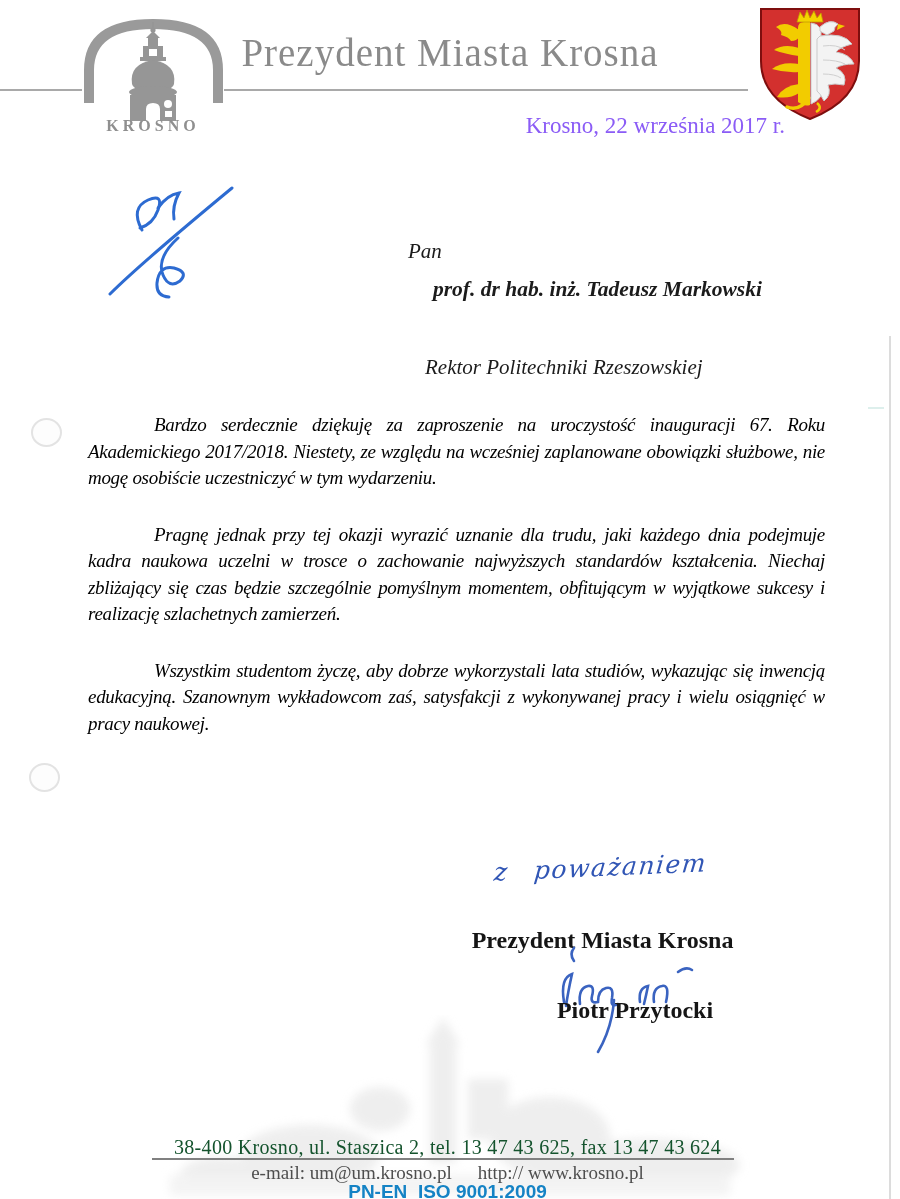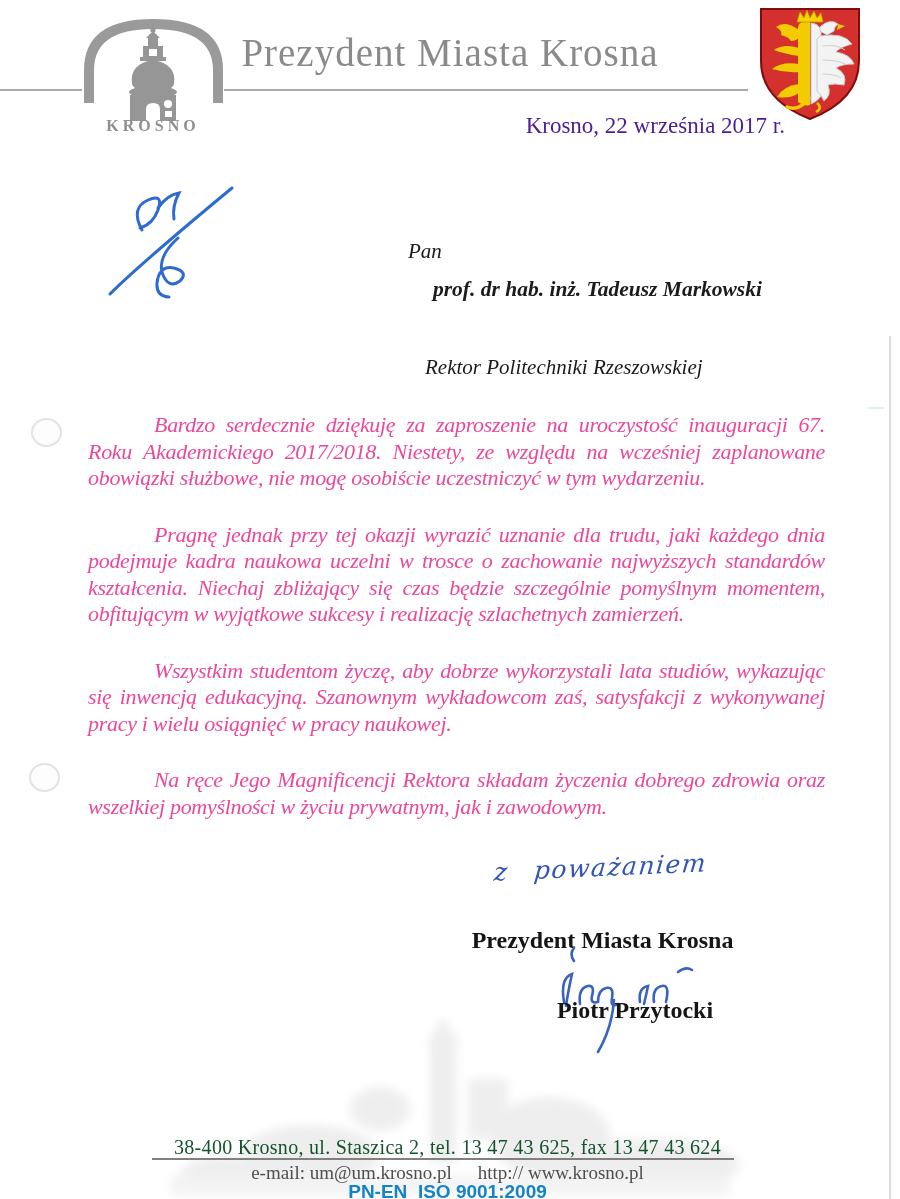--- a/index.html
+++ b/index.html
@@ -9,41 +9,41 @@
     font-family:"Liberation Serif","DejaVu Serif",serif;color:#161616;
   }
   
   .header-rule{position:absolute;left:0;top:89px;width:748px;height:2px;background:#a9a9a9;}
   .page-title{
     position:absolute;left:0;top:30px;width:900px;text-align:center;
     font-size:39px;color:#8a8a8a;letter-spacing:1px;
   }
   .logo-wrap{position:absolute;left:70px;top:10px;width:168px;height:124px;}
   .arms-wrap{position:absolute;left:756px;top:6px;width:108px;height:118px;}
-  .date-line{position:absolute;top:113px;right:115px;font-size:23px;color:#4c1d95;}
+  .date-line{position:absolute;top:113px;right:115px;font-size:23px;color:#8b5cf6;}
   
   .initials{position:absolute;left:82px;top:178px;width:190px;height:132px;}
   .hand-close{
     position:absolute;left:494px;top:853px;font-size:25px;font-style:italic;
     color:#3156b5;letter-spacing:1.5px;word-spacing:16px;
     transform:rotate(-2.5deg) skewX(-8deg);font-family:"DejaVu Serif",serif;
   }
   .signature{position:absolute;left:528px;top:944px;width:180px;height:112px;}
   
   .rcpt{position:absolute;font-style:italic;color:#1b1b1b;}
   .rcpt-salut{left:408px;top:239px;font-size:21px;}
   .rcpt-name{left:433px;top:277px;font-size:21.5px;font-weight:bold;}
   .rcpt-t1{left:425px;top:307px;font-size:21px;margin-top:48px;}
   .rcpt-t2{left:418px;top:332px;font-size:21px;}
   
   .body-block{position:absolute;left:88px;top:412px;width:737px;}
   .body-block p{
     margin:0 0 30px 0;text-indent:66px;text-align:justify;
-    font-style:italic;font-size:22px;line-height:26.5px;
-    letter-spacing:-0.3px;color:#ec4899;
+    font-style:italic;font-size:19px;line-height:26.5px;
+    letter-spacing:-0.3px;color:#000000;
   }
   
   .signer-title{position:absolute;left:430px;top:927px;width:345px;text-align:center;
     font-size:24px;font-weight:bold;color:#151515;}
   .signer-name{position:absolute;left:460px;top:997px;width:350px;text-align:center;
     font-size:24px;font-weight:bold;color:#151515;}
   
   .footer-address{position:absolute;left:60px;top:1136px;width:775px;text-align:center;
     font-size:20px;color:#14532d;letter-spacing:0.3px;}
   .footer-rule{position:absolute;left:152px;top:1158px;width:582px;height:1.5px;background:#808080;}
@@ -133,21 +133,20 @@
   </div>
 
   <div class="rcpt rcpt-salut">Pan</div>
   <div class="rcpt rcpt-name">prof. dr hab. inż. Tadeusz Markowski</div>
   <div class="rcpt rcpt-t1">Rektor Politechniki Rzeszowskiej</div>
 
   <div class="body-block">
     <p>Bardzo serdecznie dziękuję za zaproszenie na uroczystość inauguracji 67. Roku Akademickiego 2017/2018. Niestety, ze względu na wcześniej zaplanowane obowiązki służbowe, nie mogę osobiście uczestniczyć w tym wydarzeniu.</p>
     <p>Pragnę jednak przy tej okazji wyrazić uznanie dla trudu, jaki każdego dnia podejmuje kadra naukowa uczelni w trosce o zachowanie najwyższych standardów kształcenia. Niechaj zbliżający się czas będzie szczególnie pomyślnym momentem, obfitującym w wyjątkowe sukcesy i realizację szlachetnych zamierzeń.</p>
     <p>Wszystkim studentom życzę, aby dobrze wykorzystali lata studiów, wykazując się inwencją edukacyjną. Szanownym wykładowcom zaś, satysfakcji z wykonywanej pracy i wielu osiągnięć w pracy naukowej.</p>
-    <p>Na ręce Jego Magnificencji Rektora składam życzenia dobrego zdrowia oraz wszelkiej pomyślności w życiu prywatnym, jak i zawodowym.</p>
   </div>
 
   <div class="hand-close">z poważaniem</div>
   <div class="signer-title">Prezydent Miasta Krosna</div>
 
   <div class="signature">
     <svg width="180" height="112" viewBox="0 0 180 112">
       <g fill="none" stroke="#3a63c0" stroke-width="2.6" stroke-linecap="round">
         <path d="M46,4 Q41,10 46,17"></path>
         <path d="M36,58 Q32,34 44,30 Q40,48 38,62"></path>

